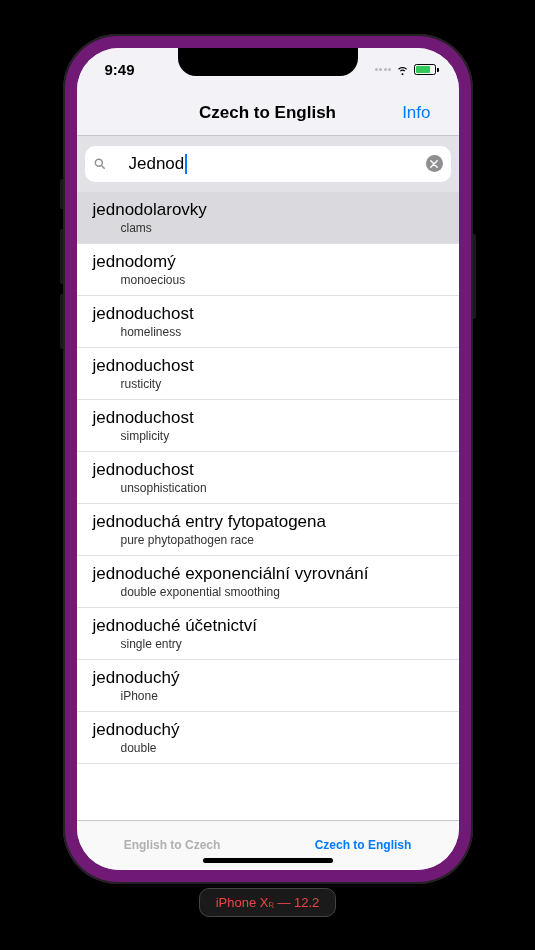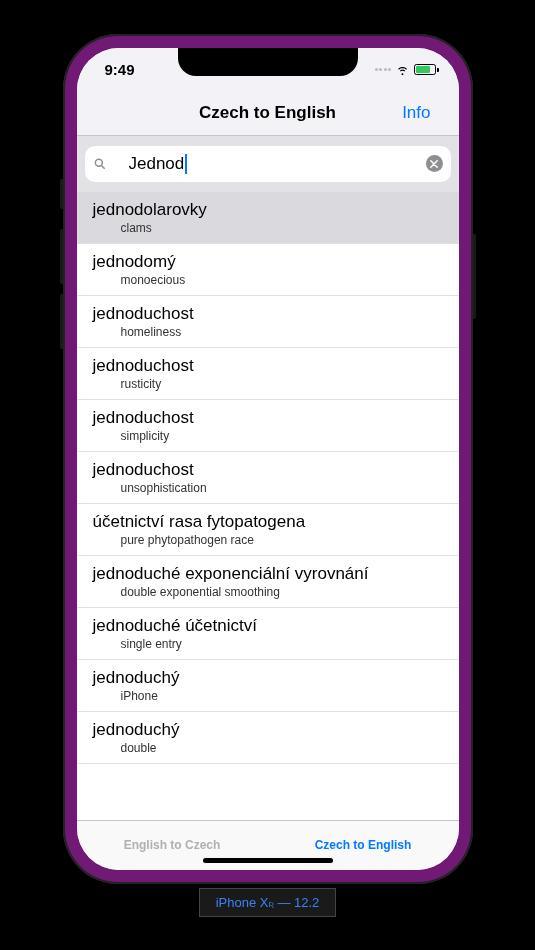--- a/index.html
+++ b/index.html
@@ -129,23 +129,23 @@
       transform: translateX(-50%);
       width: 130px;
       height: 5px;
       background: #000;
       border-radius: 3px;
       z-index: 50;
     }
     .device-label {
       margin-top: 4px;
       background: #1a1a1a;
-      color: #3b82f6;
+      color: #ef4444;
       padding: 6px 16px;
-      border-radius: 0;
+      border-radius: 10px;
       font-size: 13px;
       border: 1px solid #444;
     }
     .device-label .xr { font-variant: small-caps; font-size: 11px; }
   </style>
 </head>
 <body>
 
 <div class="device-frame">
   <div class="side-button-1"></div>
@@ -219,21 +219,21 @@
         </div>
         <div class="row">
           <div class="row-title">jednoduchost</div>
           <div class="row-sub">simplicity</div>
         </div>
         <div class="row">
           <div class="row-title">jednoduchost</div>
           <div class="row-sub">unsophistication</div>
         </div>
         <div class="row">
-          <div class="row-title">účetnictví rasa fytopatogena</div>
+          <div class="row-title">jednoduchá entry fytopatogena</div>
           <div class="row-sub">pure phytopathogen race</div>
         </div>
         <div class="row">
           <div class="row-title">jednoduché exponenciální vyrovnání</div>
           <div class="row-sub">double exponential smoothing</div>
         </div>
         <div class="row">
           <div class="row-title">jednoduché účetnictví</div>
           <div class="row-sub">single entry</div>
         </div>

